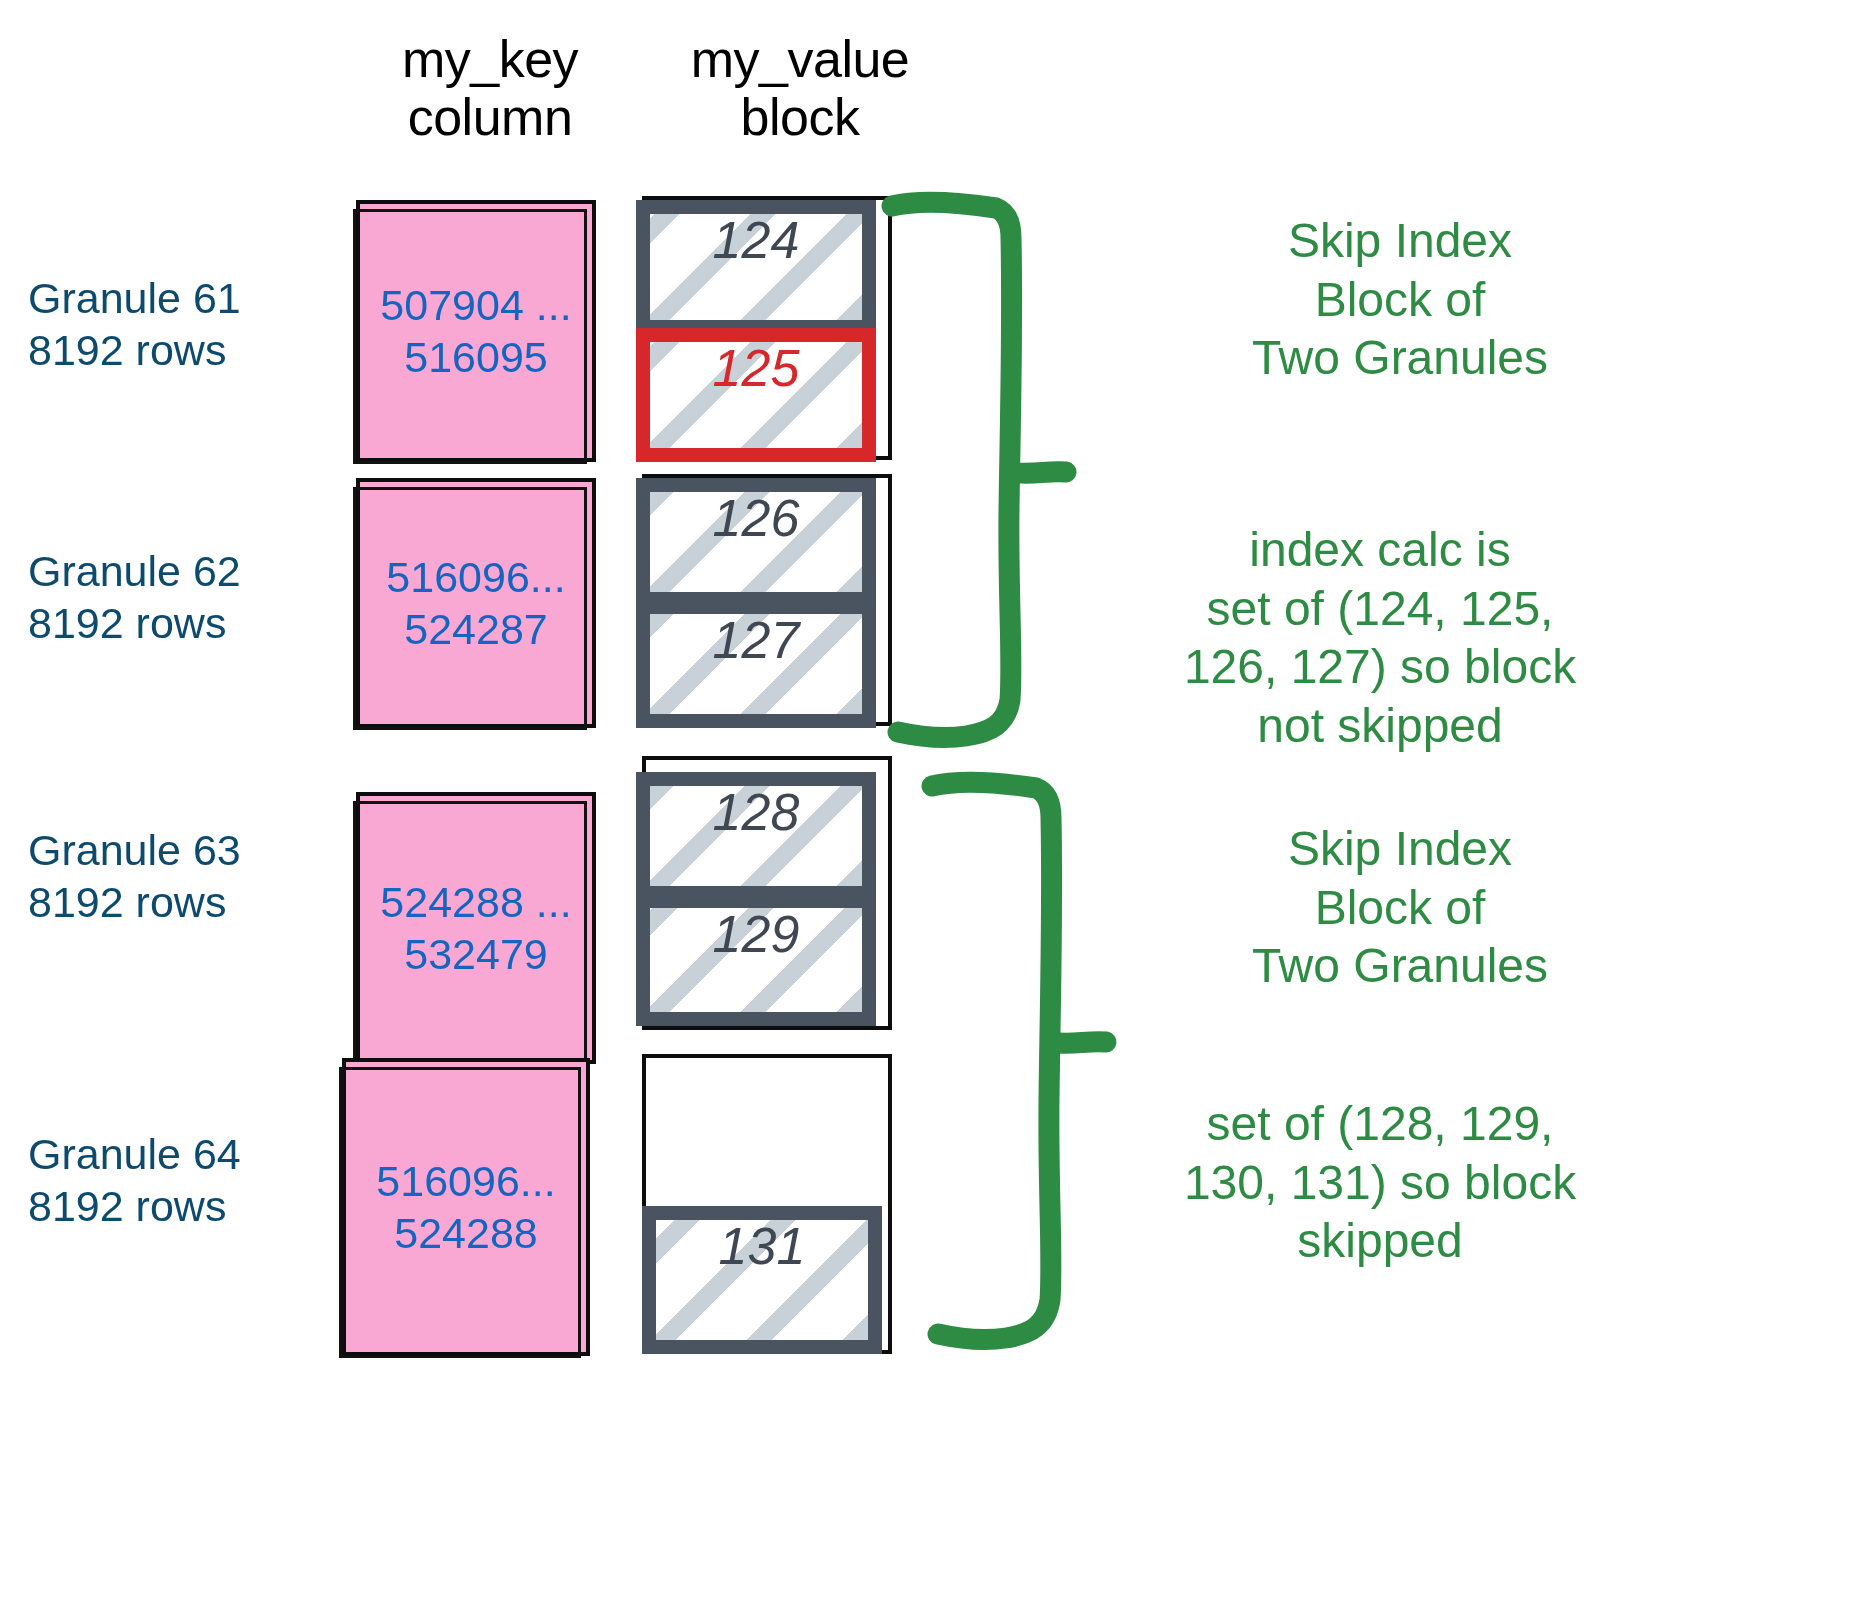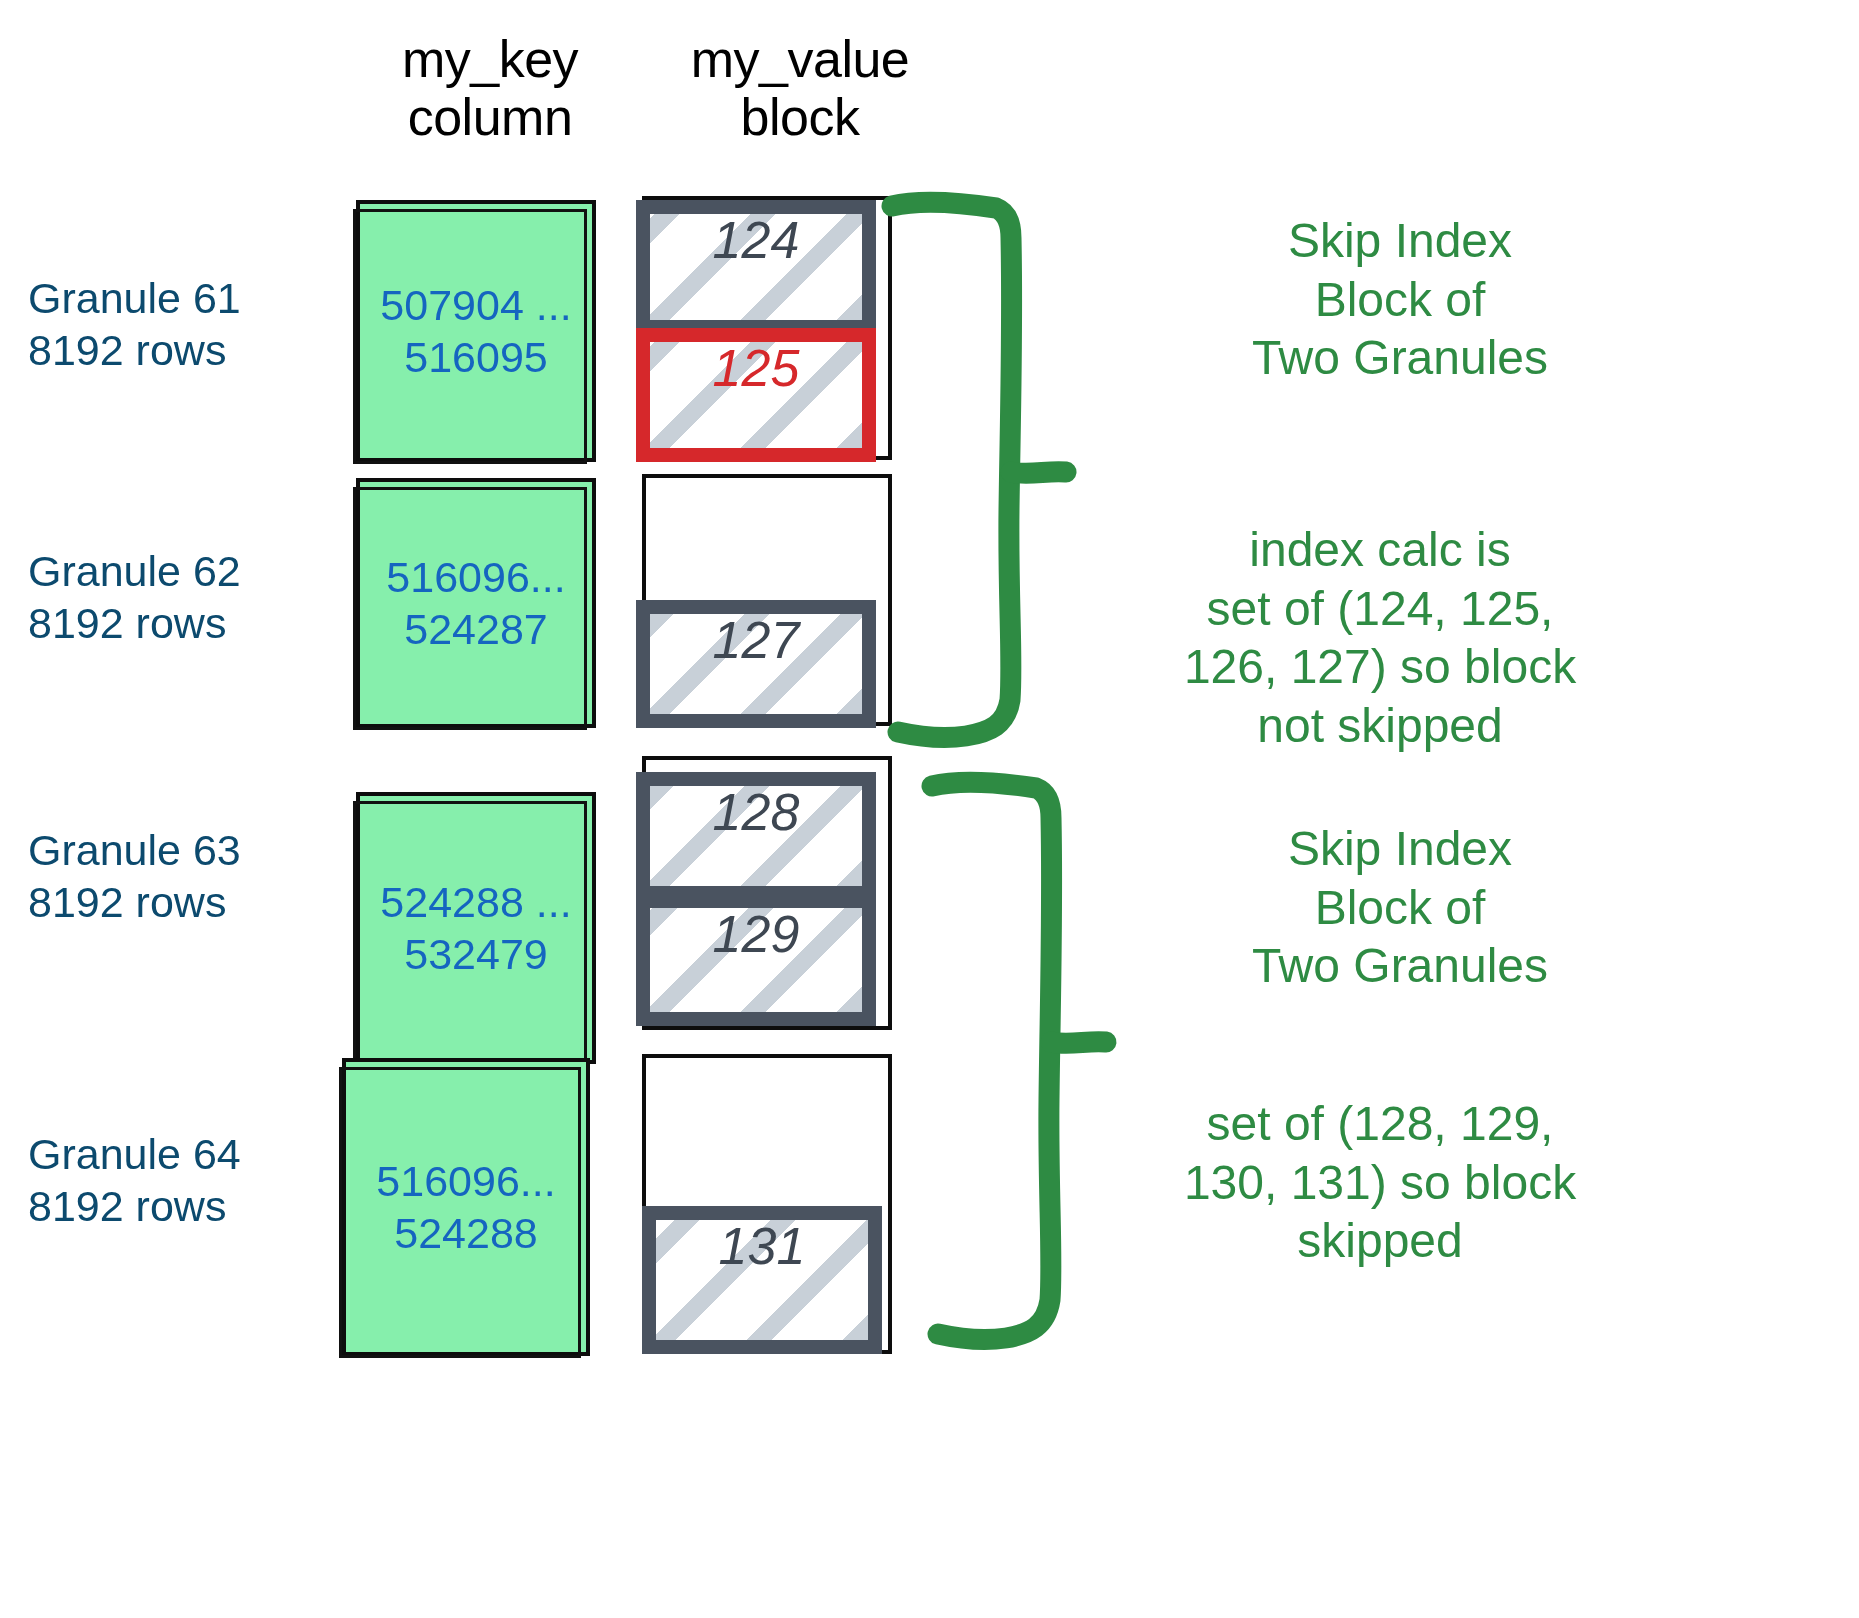--- a/index.html
+++ b/index.html
@@ -38,21 +38,21 @@
     line-height: 1.22;
     color: #0c4a6e;
     text-align: left;
     white-space: pre-line;
   }
 
   
   .key-box {
     position: absolute;
     box-sizing: border-box;
-    background: #86efac;
+    background: #f9a8d4;
     border: 4px solid #0d0d0d;
     display: flex;
     align-items: center;
     justify-content: center;
   }
   .key-box .sketch-b {
     position: absolute;
     left: -7px; top: 5px; right: 5px; bottom: -6px;
     border: 3px solid #111111;
     pointer-events: none;
@@ -151,20 +151,23 @@
 8192 rows</div>
 
 <div class="key-box" style="left:356px; top:478px; width:240px; height:250px;">
   <span class="sketch-b"></span>
   <span class="key-text">516096...
 524287</span>
 </div>
 
 <div class="value-group" style="left:636px; top:478px; width:248px; height:250px;">
   <span class="outline"></span>
+  <div class="value-cell" style="left:0px; top:0px; width:240px; height:128px;">
+    <span class="value-text">126</span>
+  </div>
   <div class="value-cell" style="left:0px; top:122px; width:240px; height:128px;">
     <span class="value-text">127</span>
   </div>
 </div>
 
 <div class="granule-label" style="top:824px;">Granule 63
 8192 rows</div>
 
 <div class="key-box" style="left:356px; top:760px; width:240px; height:272px;margin-top:32px;">
   <span class="sketch-b"></span>

